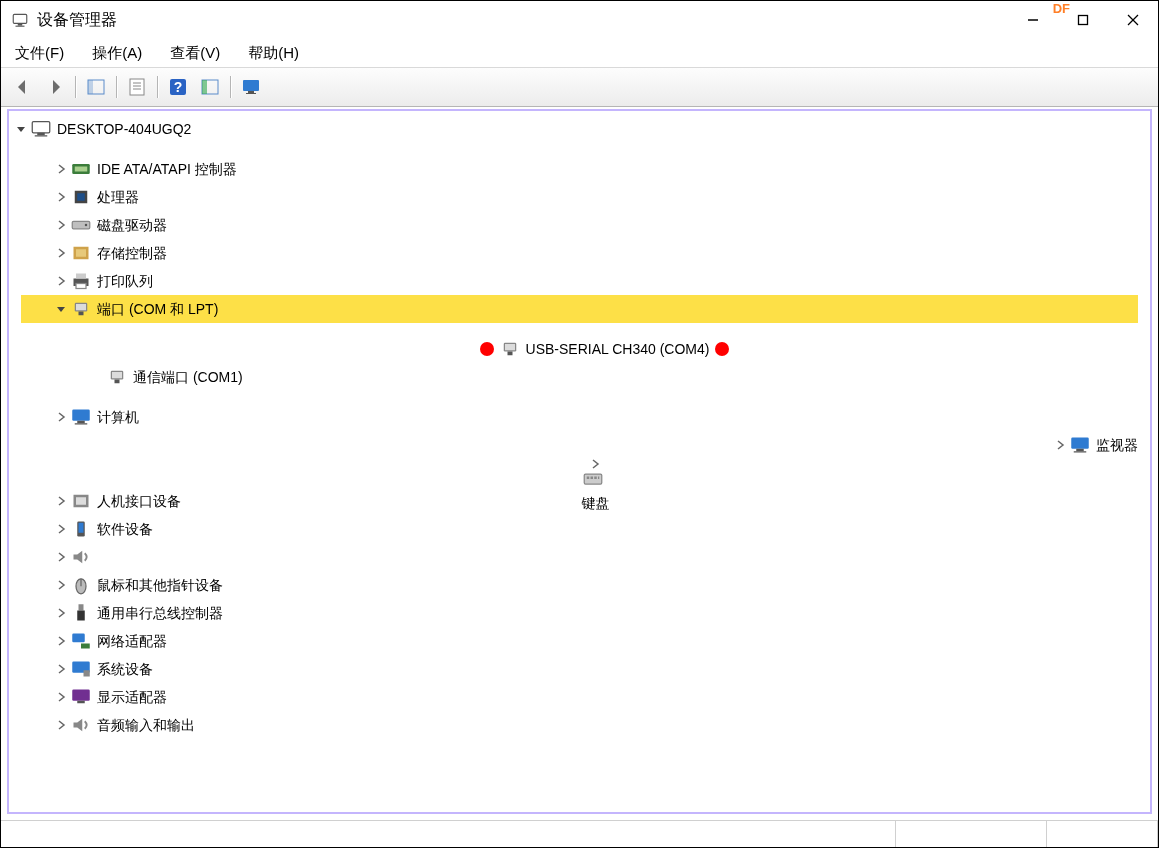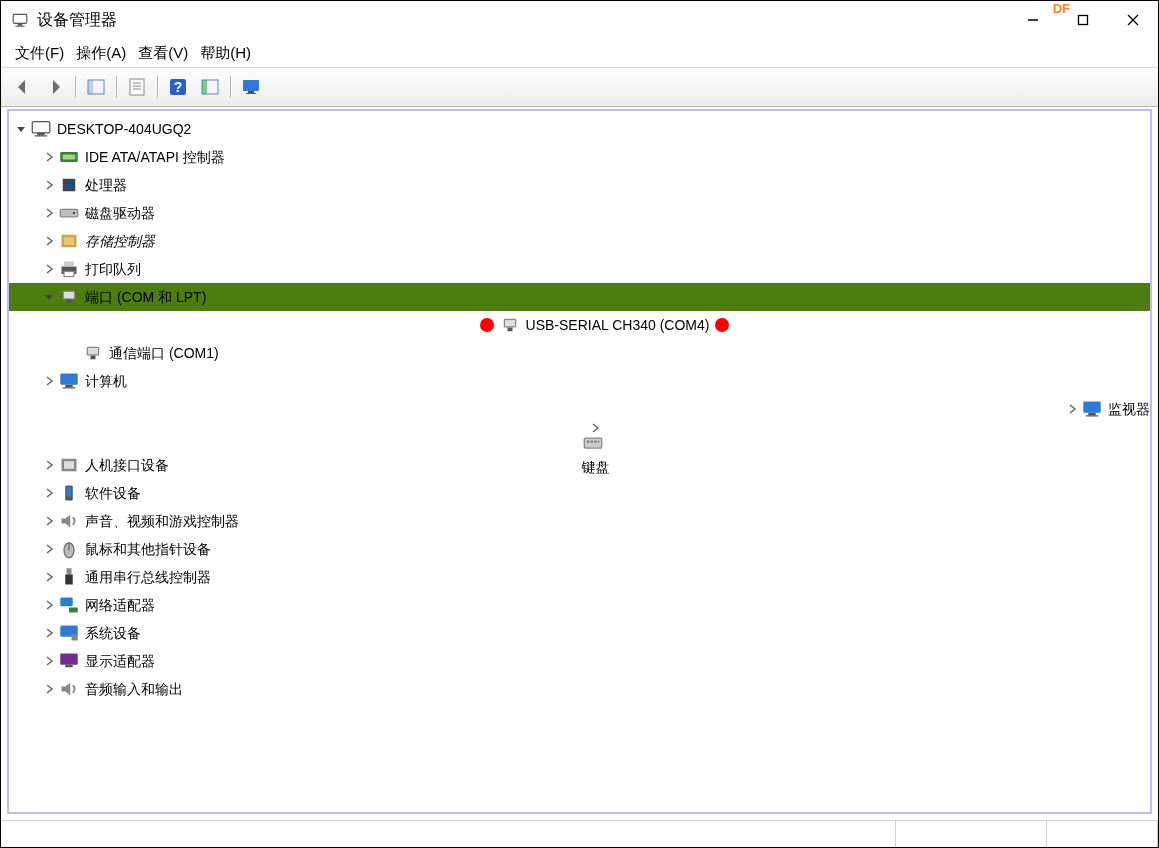--- a/index.html
+++ b/index.html
@@ -48,21 +48,21 @@
   color:#ff7f27;
   font-size:13px;
 }
 
 
 .menubar{
   height:28px;
   display:flex;
   align-items:center;
   padding-left:10px;
-  gap:4px;
+  gap:20px;
   font-size:15px;
 }
 .menubar .item{padding:2px 4px;}
 
 
 .toolbar{
   height:38px;
   border-top:1px solid #d9d9d9;
   border-bottom:1px solid #b5b5b5;
   background:linear-gradient(#fdfdfd,#ececec);
@@ -89,29 +89,29 @@
   border:2px solid #c4b5fd;
   margin:2px 6px 6px 6px;
   overflow:auto;
   padding:4px 0;
   background:#fff;
 }
 .tree{
   list-style:none;
   margin:0;padding:0;
 }
-.tree ul{list-style:none;margin:0;padding:0;}
+.tree ul{list-style:none;margin:12px;padding:0;}
 .row{
   display:flex;align-items:center;
   height:28px;
   line-height:28px;
   white-space:nowrap;
 }
 .row.sel{
-  background:#4d7c0f;
+  background:#fde047;
 }
 .tw{ 
   width:16px;height:16px;
   display:flex;align-items:center;justify-content:center;
   margin-right:2px;
 }
 .tw svg{width:10px;height:10px;}
 .row .ic{
   width:20px;height:20px;
   margin-right:6px;
@@ -292,21 +292,21 @@
                 <svg viewBox="0 0 16 16">
                   <rect x="1" y="5" width="14" height="6" rx="1" fill="#bfbfbf" stroke="#888"></rect>
                   <circle cx="12" cy="8" r="1" fill="#555"></circle>
                 </svg>
               </span>
         <span class="lbl">磁盘驱动器</span>
             </div>
           </li>
 
       <li>
-            <div class="row" style="padding-left:32px;font-style:italic;">
+            <div class="row" style="padding-left:32px;">
         <span class="tw">
                 <svg viewBox="0 0 10 10">
                   <path d="M3 1 L8 5 L3 9" fill="none" stroke="#666" stroke-width="1.5"></path>
                 </svg>
               </span>
         <span class="ic">
                 <svg viewBox="0 0 16 16">
                   <rect x="2" y="3" width="12" height="10" fill="#cfa24a"></rect>
                   <rect x="4" y="5" width="8" height="6" fill="#e7c97a"></rect>
                 </svg>
@@ -475,21 +475,20 @@
                 <svg viewBox="0 0 10 10">
                   <path d="M3 1 L8 5 L3 9" fill="none" stroke="#666" stroke-width="1.5"></path>
                 </svg>
               </span>
         <span class="ic">
                 <svg viewBox="0 0 16 16">
                   <path d="M2 6 h3 l4 -3 v10 l-4 -3 h-3 z" fill="#888"></path>
                   <path d="M11 5 q3 3 0 6" fill="none" stroke="#888" stroke-width="1.5"></path>
                 </svg>
               </span>
-        <span class="lbl">声音、视频和游戏控制器</span>
             </div>
           </li>
 
       <li>
             <div class="row" style="padding-left:32px;">
         <span class="tw">
                 <svg viewBox="0 0 10 10">
                   <path d="M3 1 L8 5 L3 9" fill="none" stroke="#666" stroke-width="1.5"></path>
                 </svg>
               </span>

